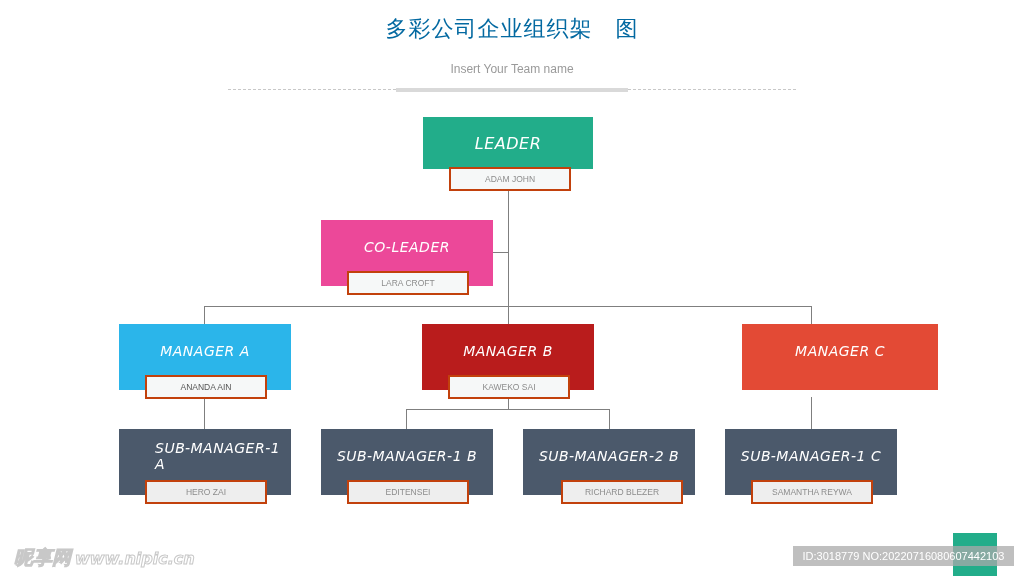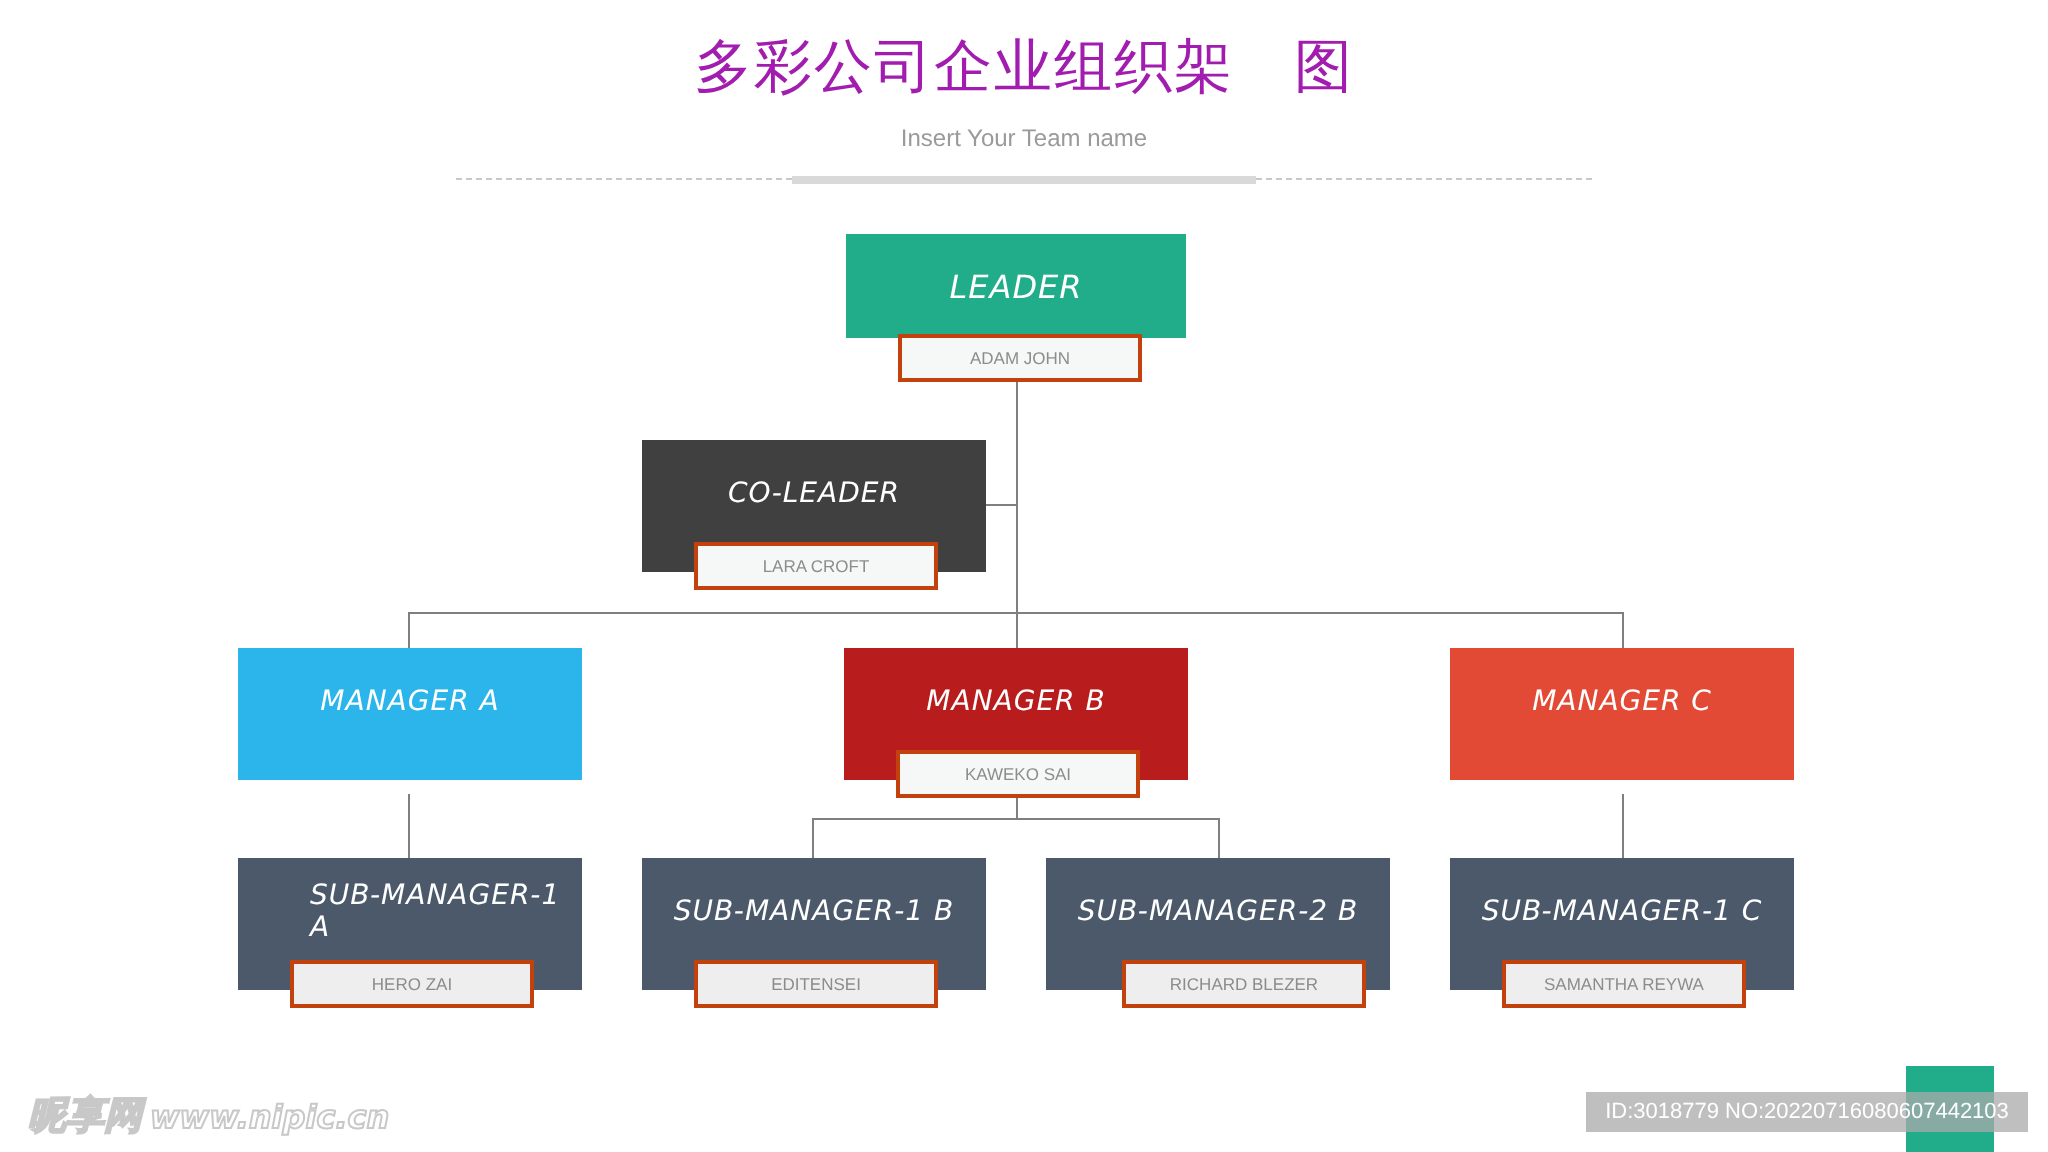--- a/index.html
+++ b/index.html
@@ -3,21 +3,21 @@
 <meta charset="utf-8">
 <style>
   html, body { margin: 0; padding: 0; }
   body {
     width: 1024px; height: 576px; position: relative; overflow: hidden;
     background: #ffffff;
     font-family: "DejaVu Sans", sans-serif;
   }
   .title {
     position: absolute; left: 0; top: 14px; width: 1024px; text-align: center;
-    font-size: 29px; color: #a21caf; letter-spacing: 1px;
+    font-size: 22px; color: #0369a1; letter-spacing: 1px;
     font-family: "DejaVu Sans", sans-serif; font-weight: 300;
   }
   .subtitle {
     position: absolute; left: 0; top: 62px; width: 1024px; text-align: center;
     font-size: 12px; color: #9a9a9a;
     font-family: "Liberation Sans", sans-serif;
   }
   .dash-line {
     position: absolute; left: 228px; top: 89px; width: 568px; height: 0;
     border-top: 1px dashed #c8c8c8;
@@ -82,32 +82,33 @@
 <div class="connector" style="left:406px; top:409px; width:1px; height:20px;"></div>
 <div class="connector" style="left:609px; top:409px; width:1px; height:20px;"></div>
 <div class="connector" style="left:811px; top:397px; width:1px; height:32px;"></div>
 
 <div class="node big" style="left:423px; top:117px;">
   <div class="role" style="background:#22ad8a;font-style:italic;">LEADER</div>
   <div class="name" style="top:50px; left:26px;">ADAM JOHN</div>
 </div>
 
 <div class="node" style="left:321px; top:220px;">
-  <div class="role" style="background:#404040; height:66px; padding-bottom:12px; box-sizing:border-box;">CO-LEADER</div>
+  <div class="role" style="background:#ec4899; height:66px; padding-bottom:12px; box-sizing:border-box;">CO-LEADER</div>
   <div class="name">LARA CROFT</div>
 </div>
 
 <div class="node" style="left:119px; top:324px;">
   <div class="role" style="background:#2bb5ea; height:66px; padding-bottom:12px; box-sizing:border-box;">MANAGER A</div>
+  <div class="name" style="color:#555;">ANANDA AIN</div>
 </div>
 <div class="node" style="left:422px; top:324px;">
   <div class="role" style="background:#b91c1c; height:66px; padding-bottom:12px; box-sizing:border-box;">MANAGER B</div>
   <div class="name">KAWEKO SAI</div>
 </div>
-<div class="node" style="left:725px; top:324px;">
+<div class="node" style="left:742px; top:324px;padding-left:24px;">
   <div class="role" style="background:#e34a35; height:66px; padding-bottom:12px; box-sizing:border-box;">MANAGER C</div>
 </div>
 
 <div class="node" style="left:119px; top:429px;">
   <div class="role" style="background:#4b596b; height:66px; padding-bottom:12px; box-sizing:border-box;padding-left:36px;">SUB-MANAGER-1 A</div>
   <div class="name" style="background:#eeeeee;">HERO ZAI</div>
 </div>
 <div class="node" style="left:321px; top:429px;">
   <div class="role" style="background:#4b596b; height:66px; padding-bottom:12px; box-sizing:border-box;">SUB-MANAGER-1 B</div>
   <div class="name" style="background:#eeeeee;">EDITENSEI</div>

